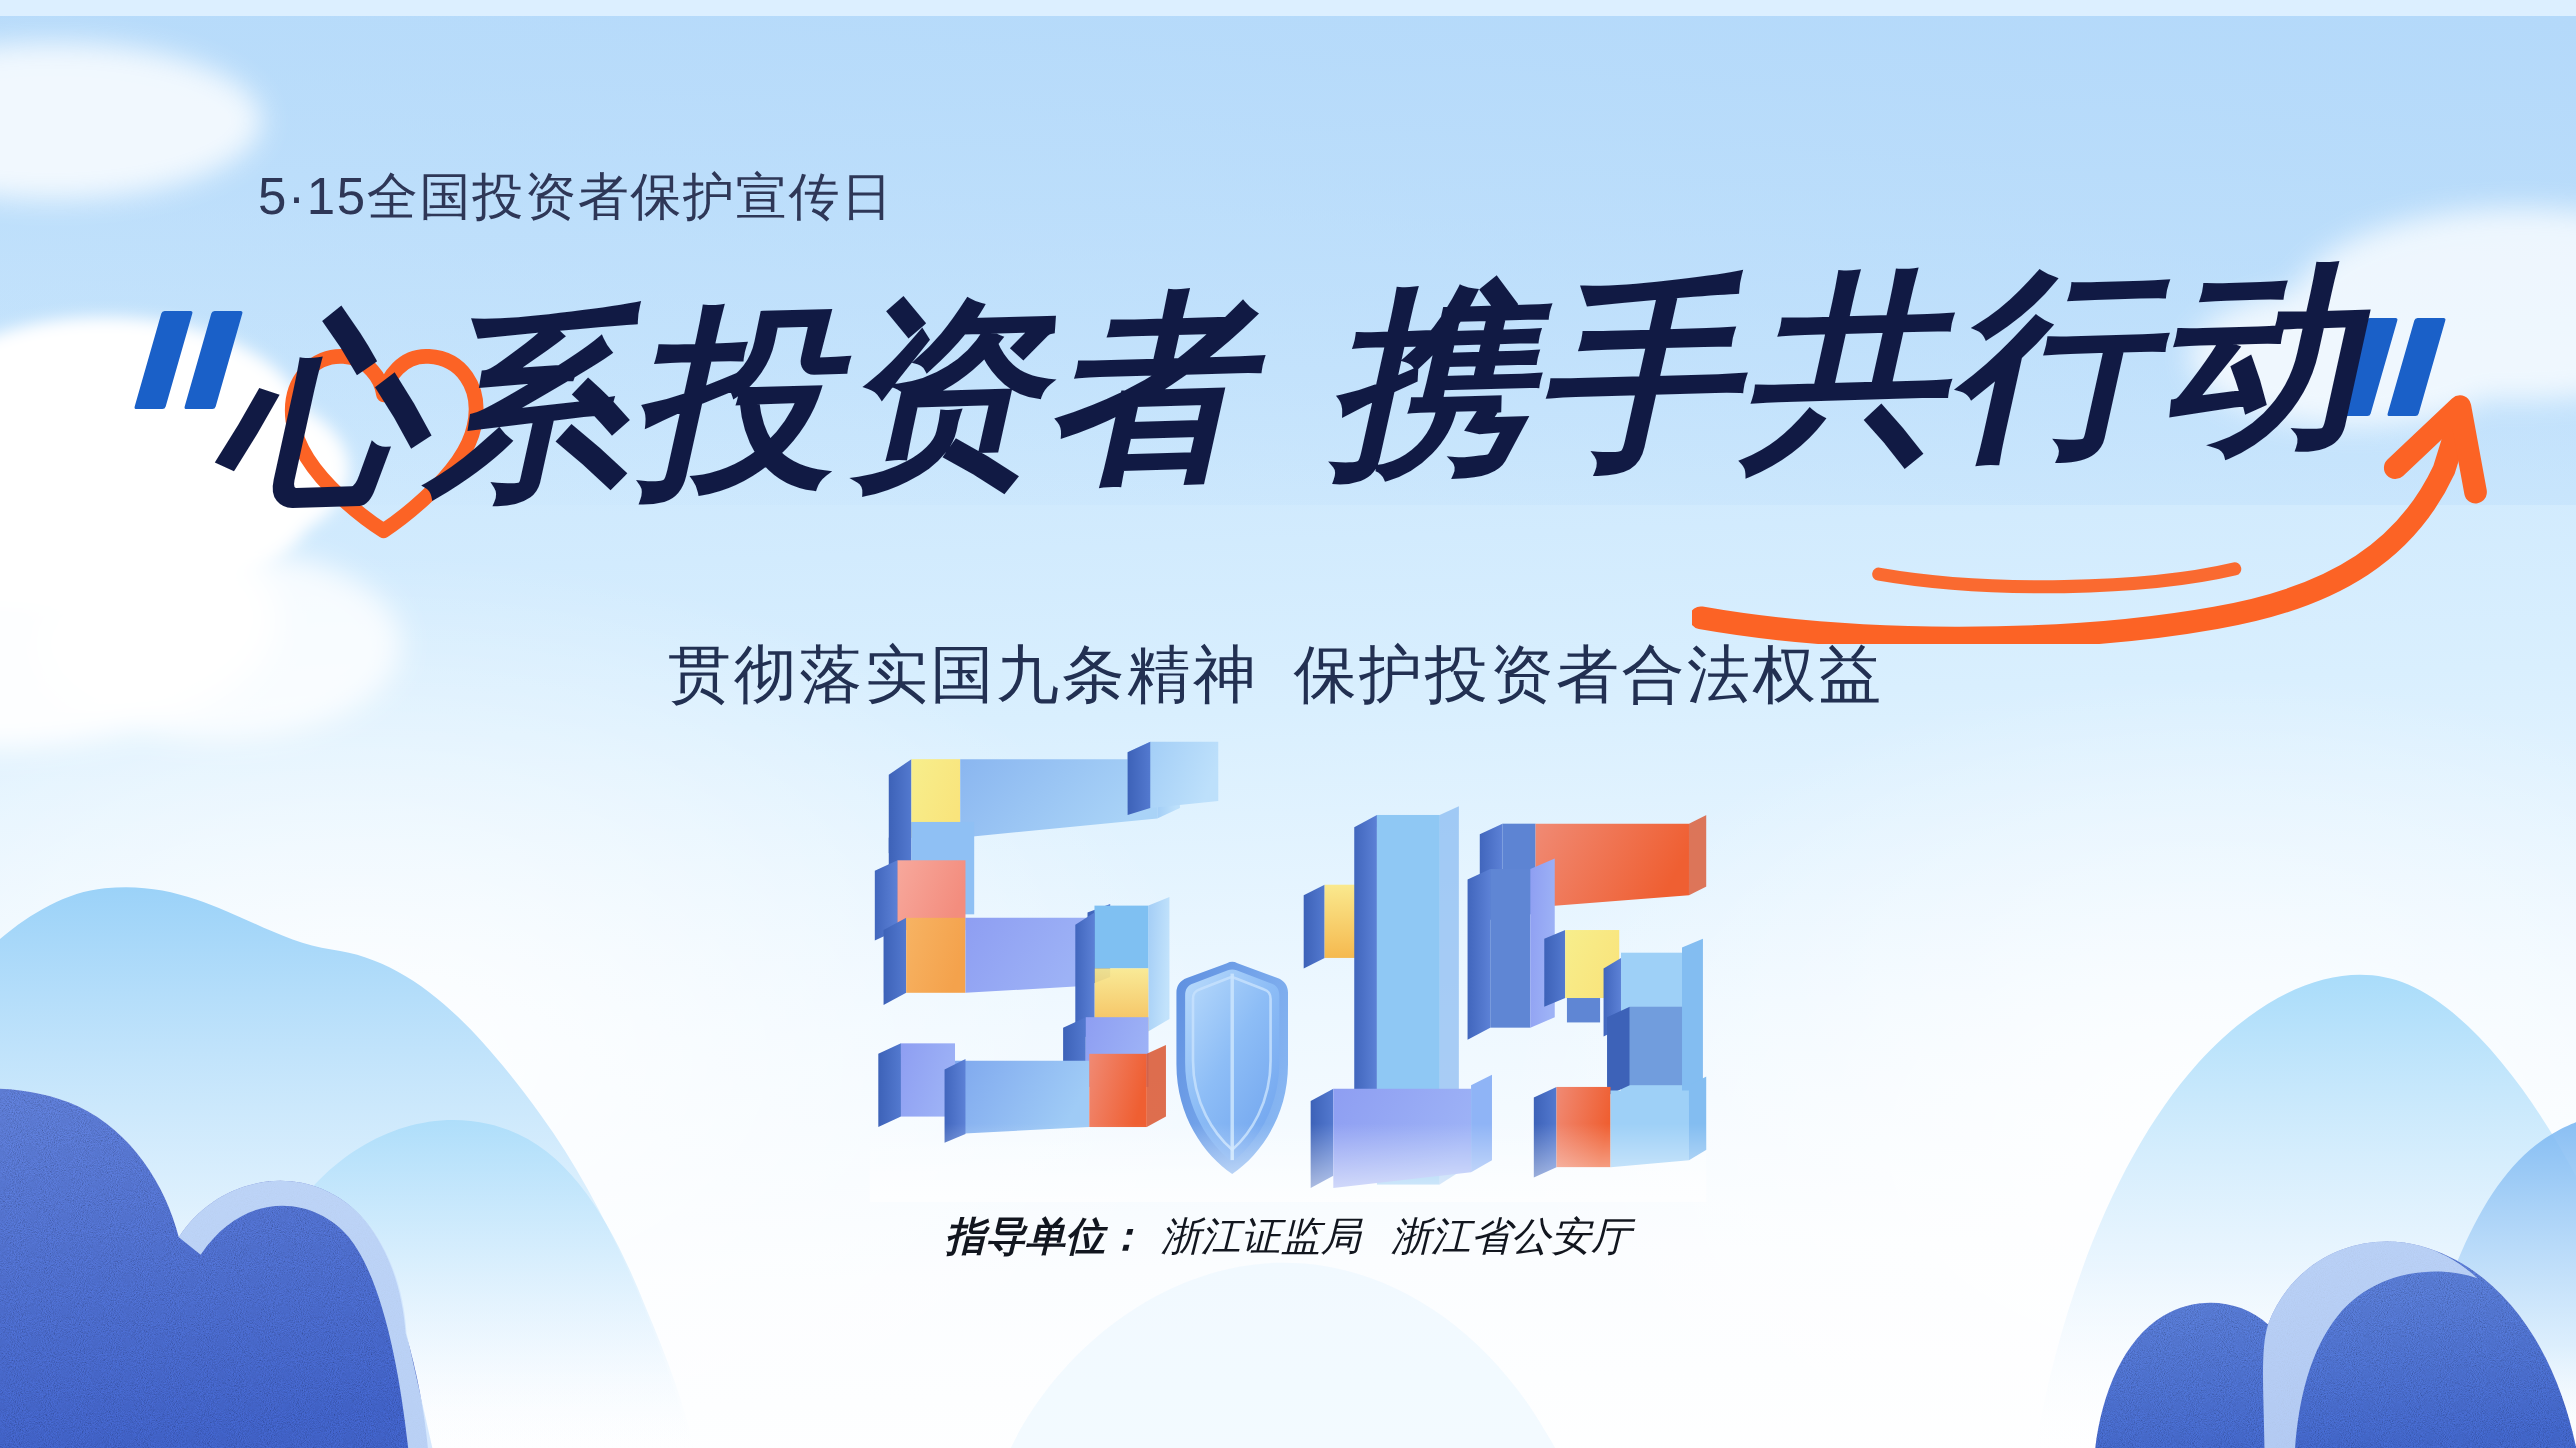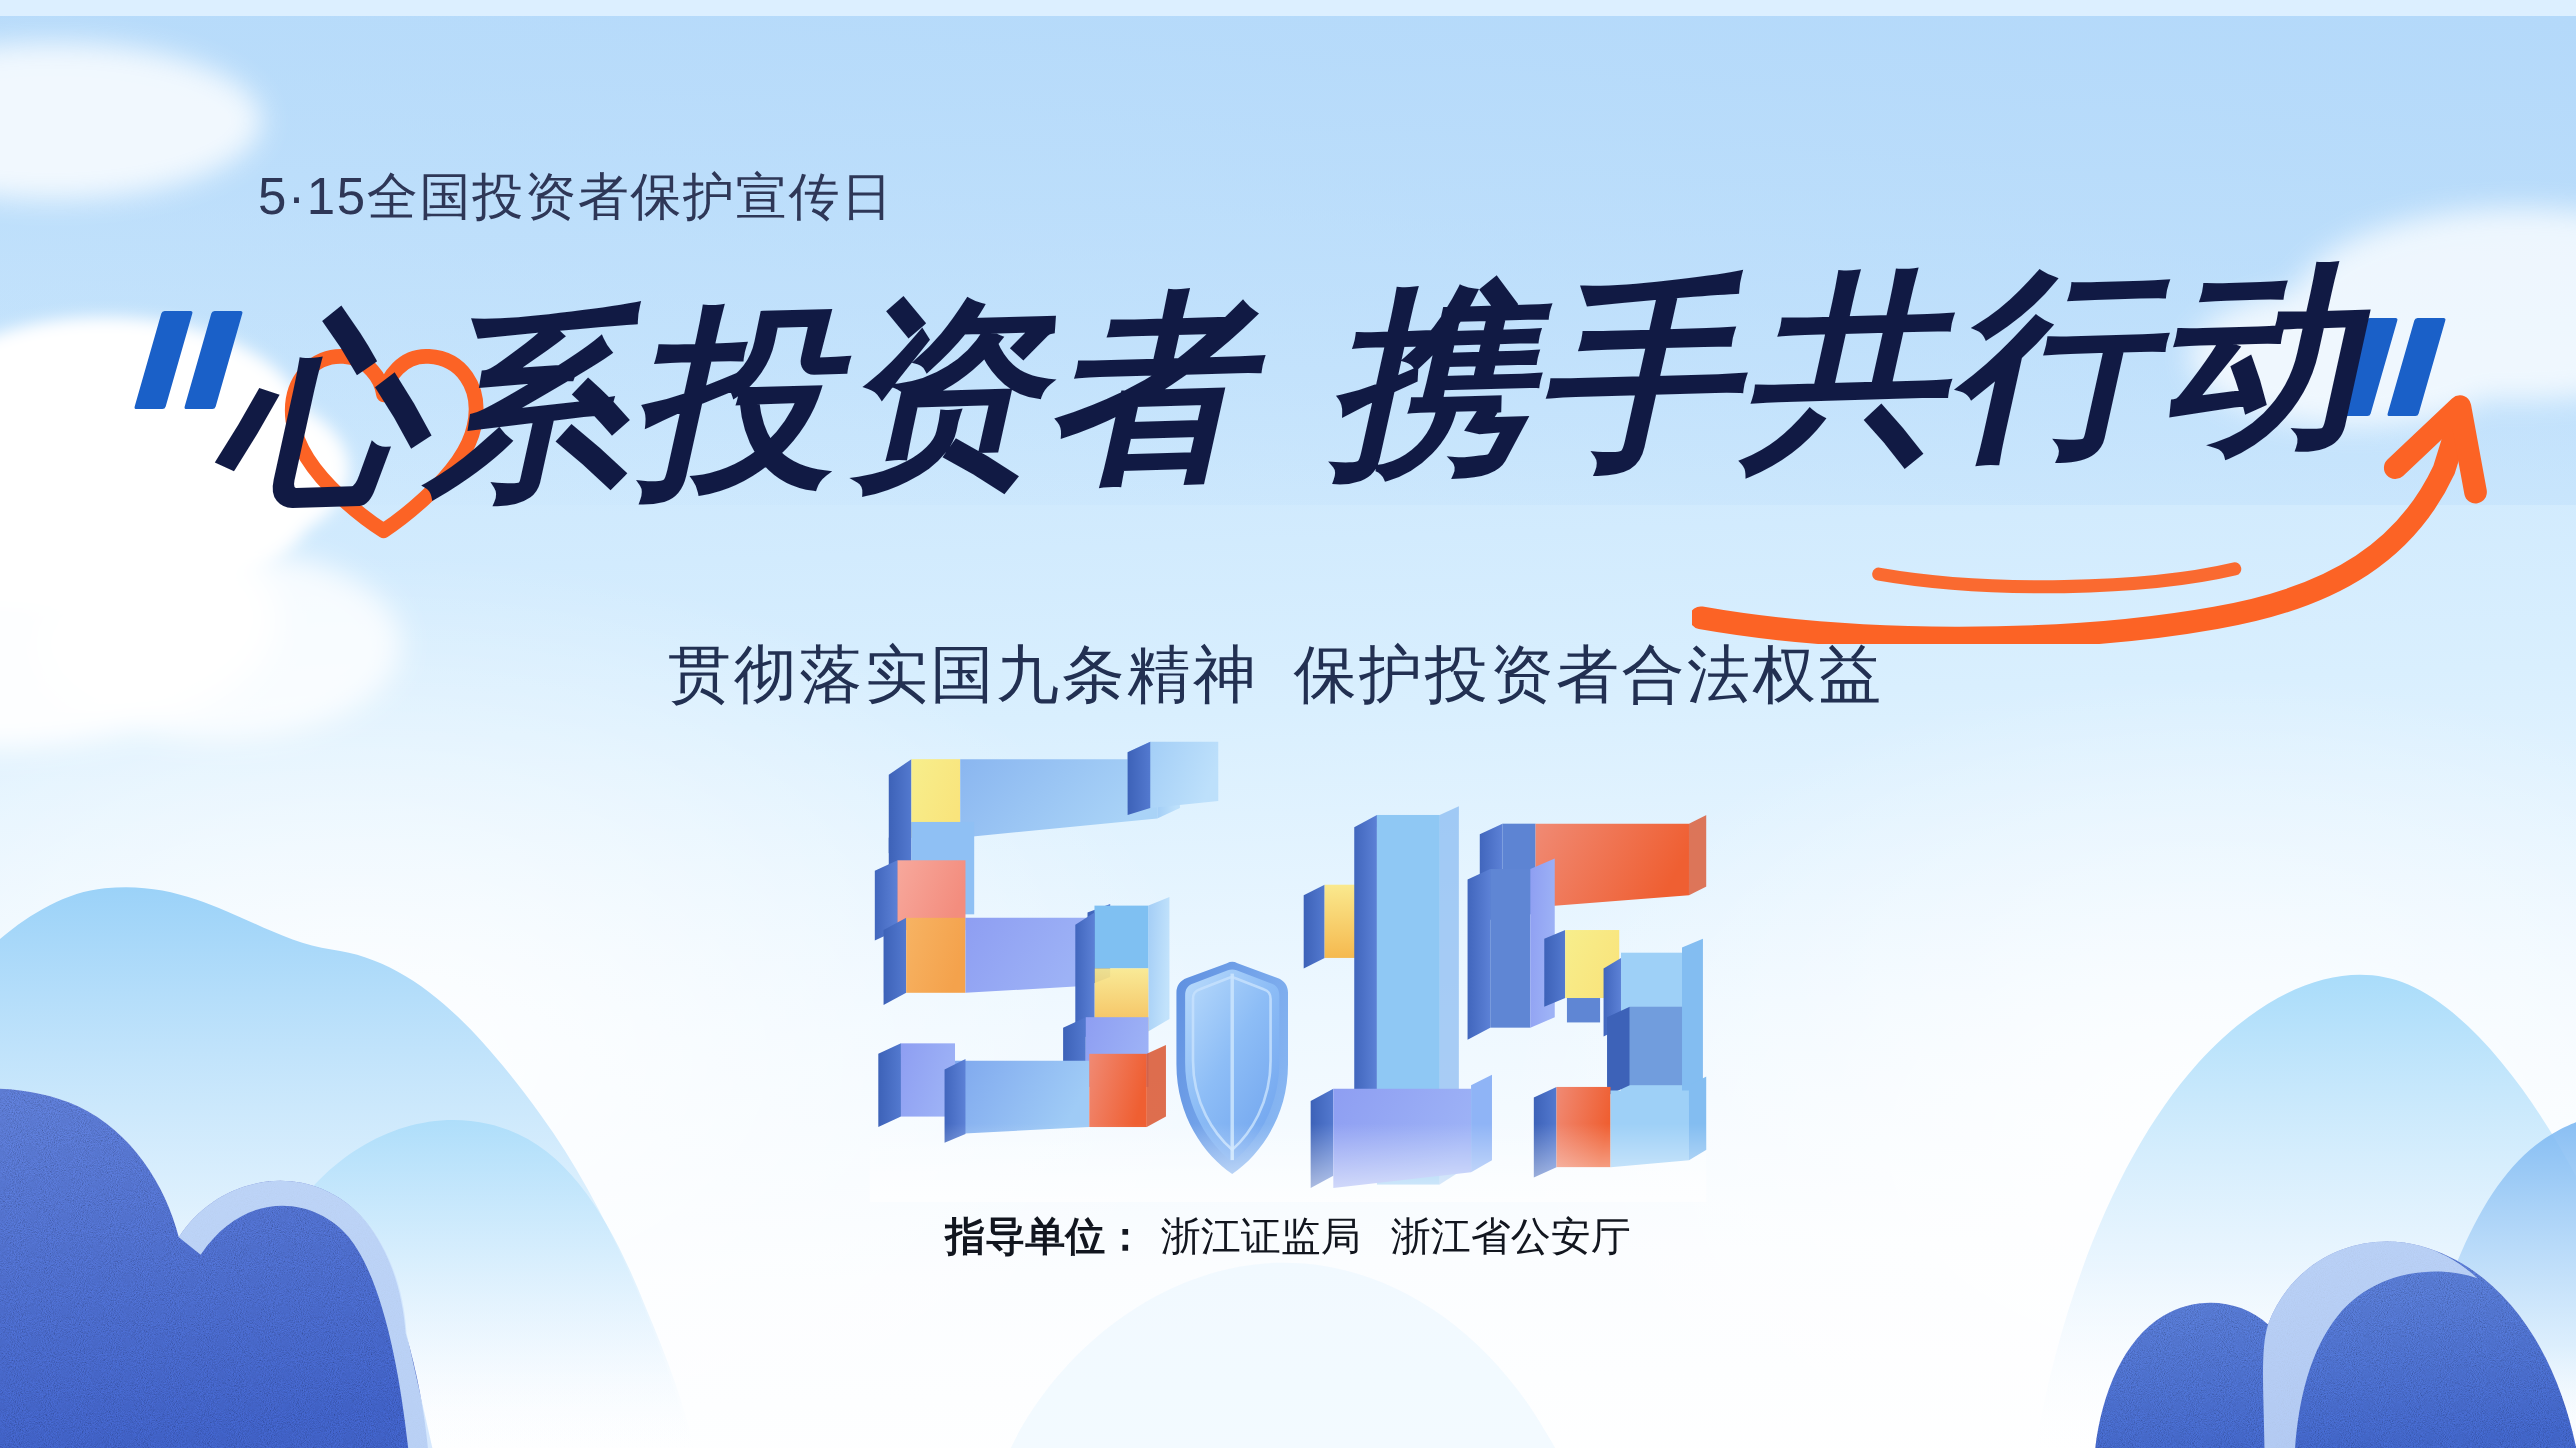--- a/index.html
+++ b/index.html
@@ -75,21 +75,21 @@
     letter-spacing:2.6px;
   }
   .subtitle .sep { display:inline-block; width:35px; }
 
   
   .art { position:absolute; left:0; top:724px; width:2576px; height:462px; }
   .art-inner { position:absolute; left:50%; top:0; transform:translateX(-50%); width:837px; height:462px; }
 
   
   .credits { position:absolute; left:0; top:1193px; width:2576px; text-align:center; }
-  .credit-line { white-space:nowrap; color:#12161f; }
+  .credit-line { white-space:nowrap; color:#12161f;font-style:italic; }
   .credit-line.guide { font-size:40px; margin-bottom:24.4px; }
   .credit-line.hosts { font-size:40px; }
   .credit-lbl { font-weight:700; }
   .credit-val { font-weight:400; }
   .sp-s { display:inline-block; width:15.7px; }
   .sp-m { display:inline-block; width:30px; }
   .sp-l { display:inline-block; width:51px; }
 </style>
 </head>
 <body>

